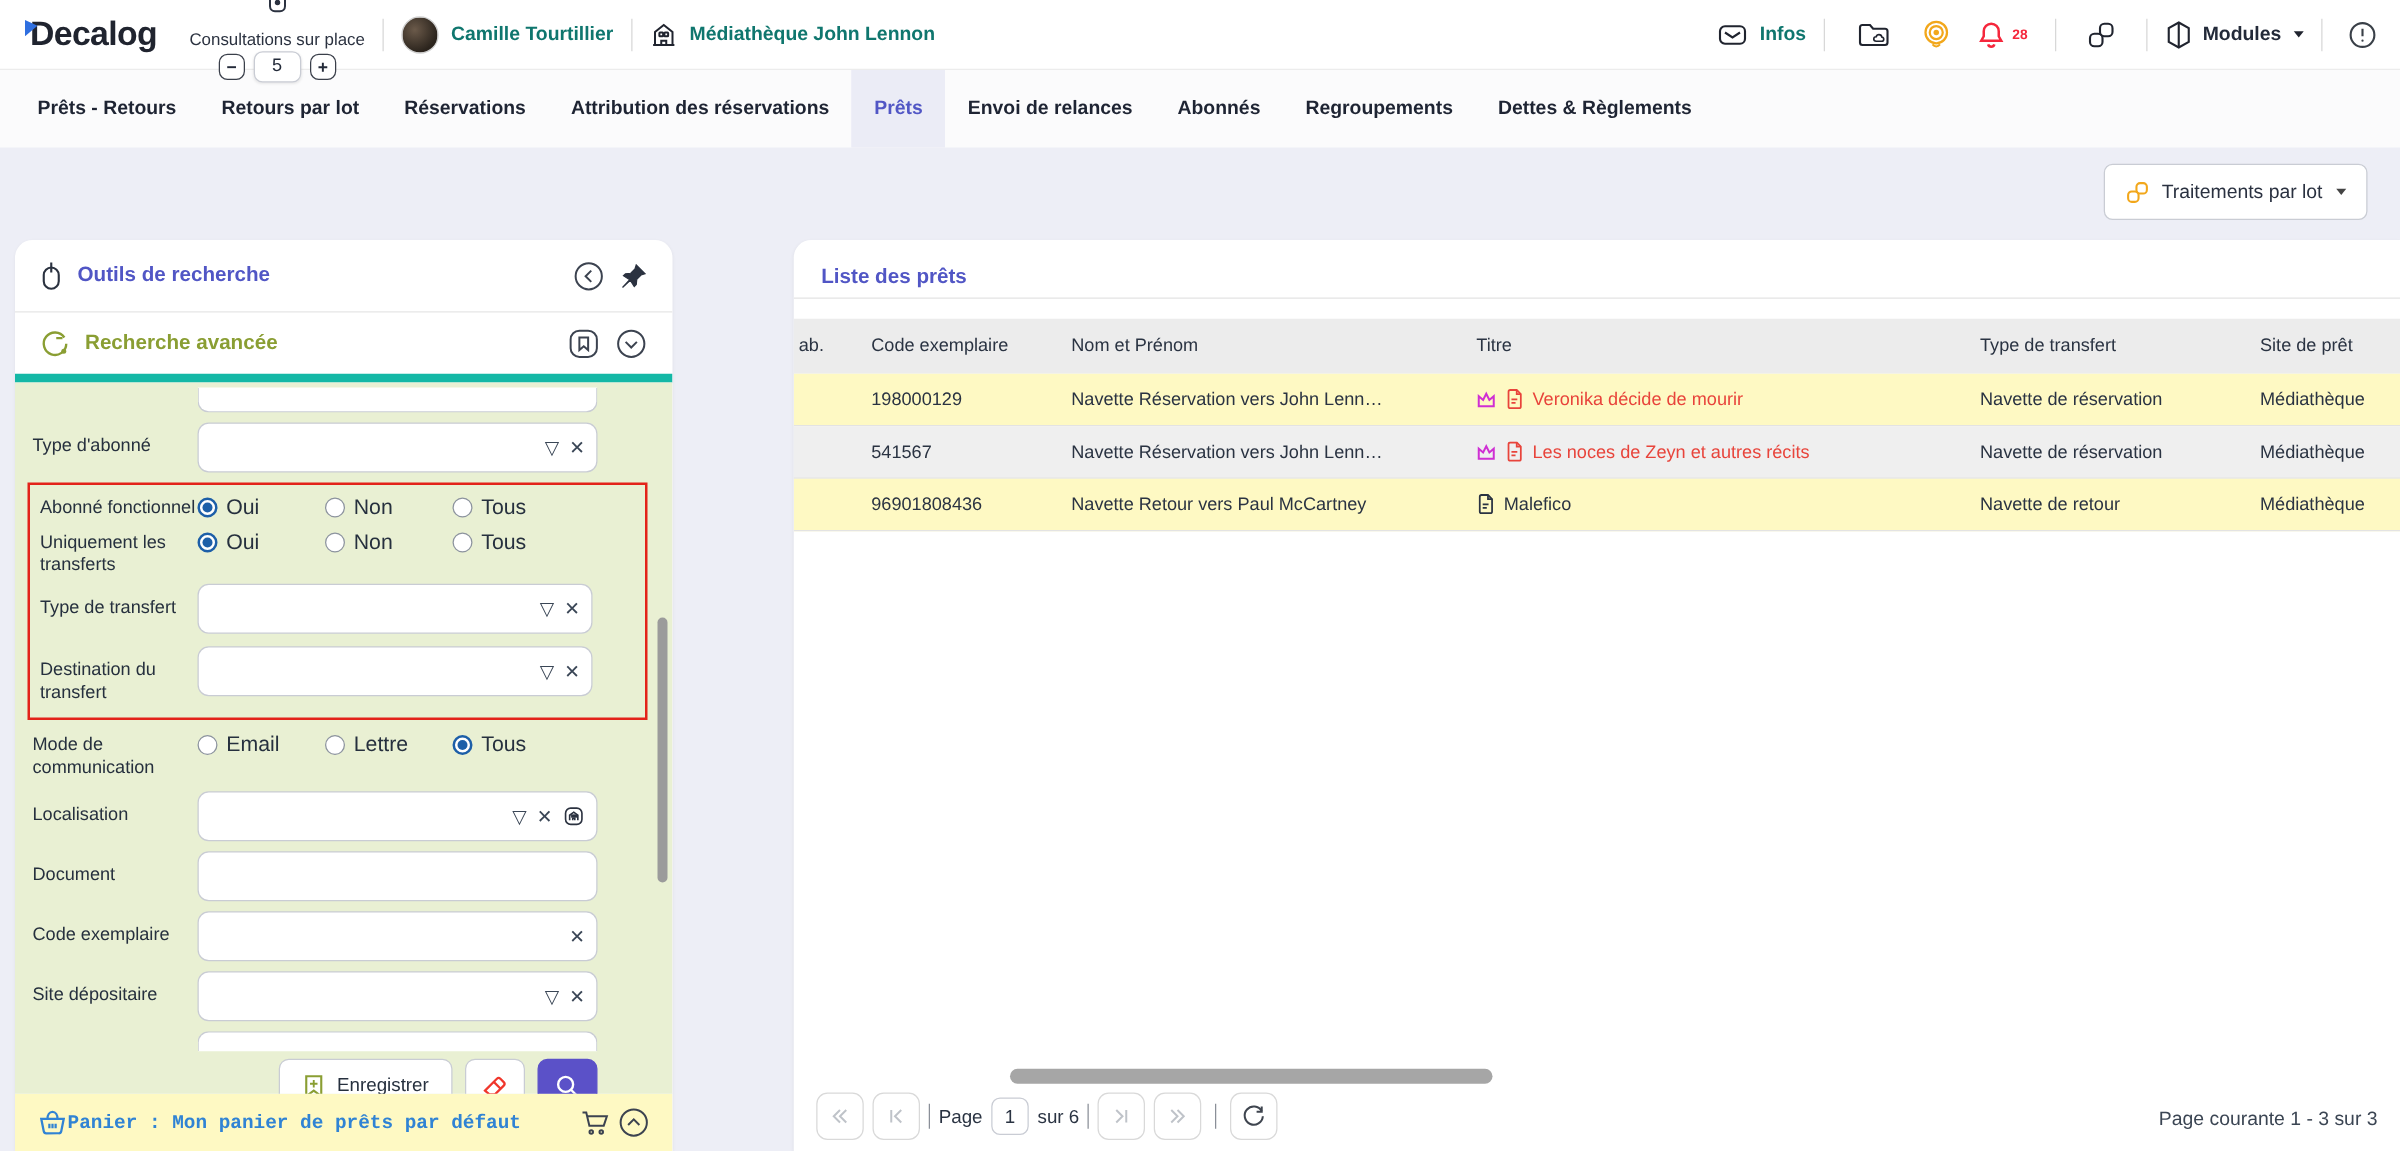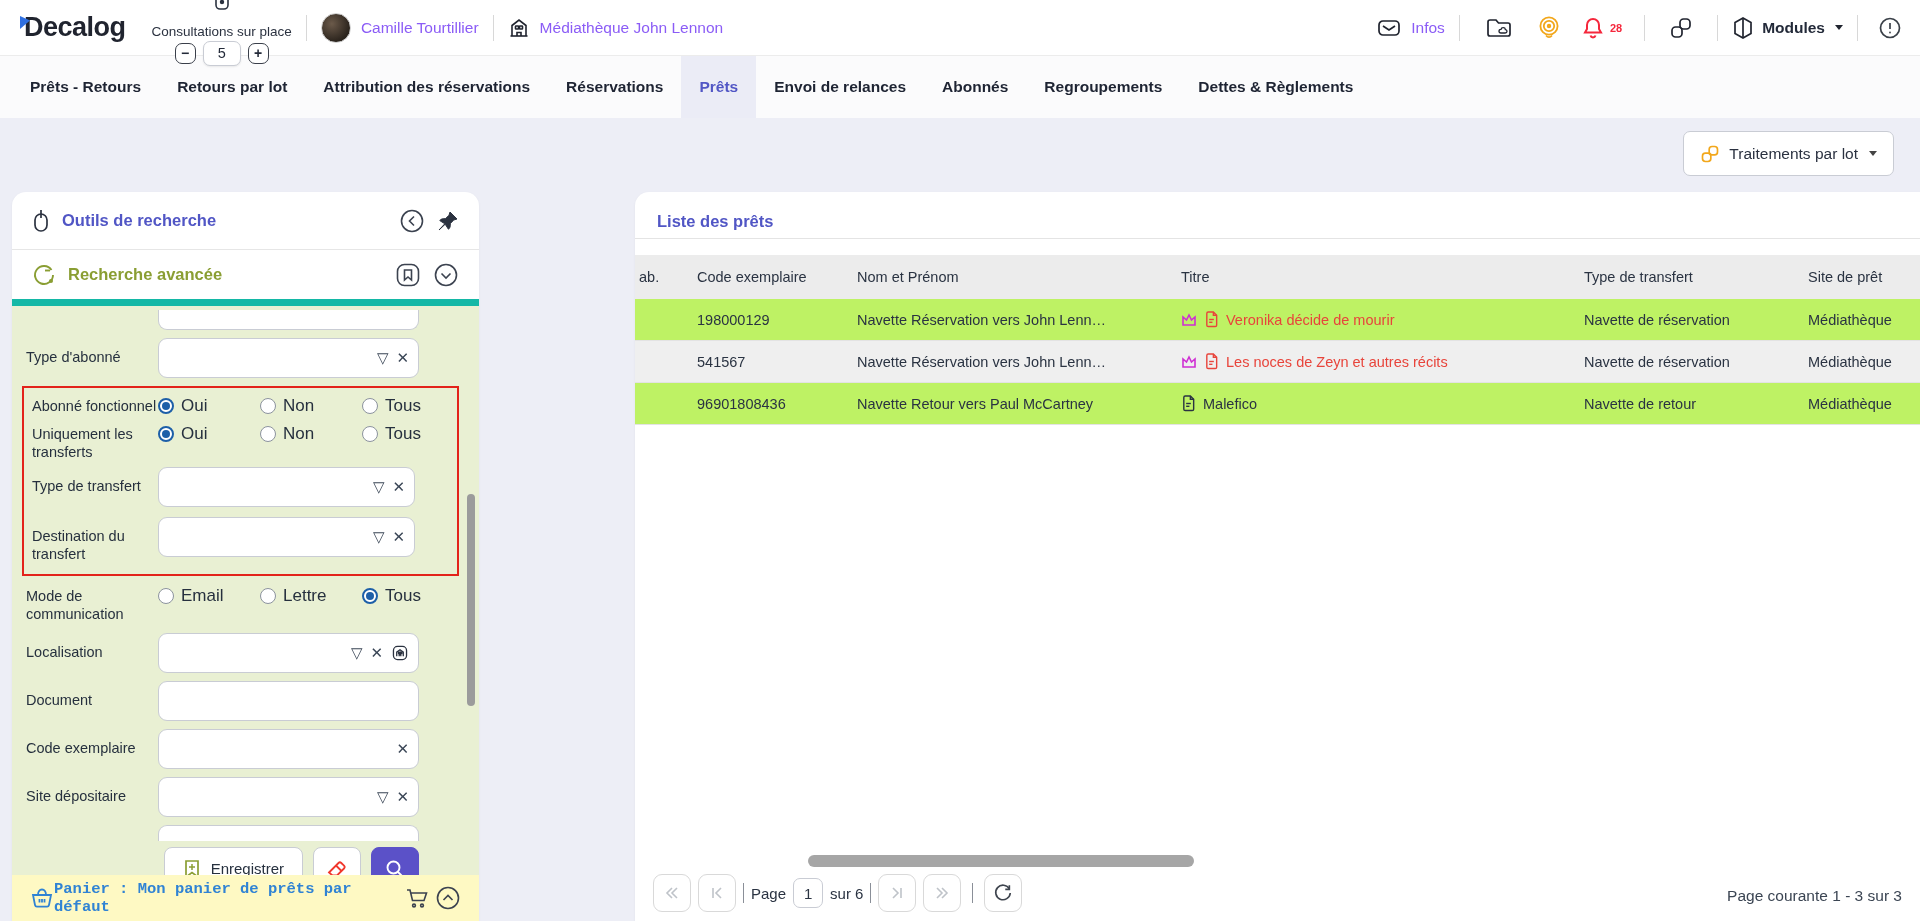--- a/index.html
+++ b/index.html
@@ -16,21 +16,21 @@
   .hdiv { width:1px; height:26px; background:#d8d8d8; margin:0 14px; }
   .consult { display:flex; flex-direction:column; align-items:center; margin-left:26px; }
   .consult .lab { font-size:13.5px; color:#2b3240; }
   .stepper { display:flex; align-items:center; gap:7px; margin-top:2px; }
   .step-btn { width:21px; height:21px; border:1.6px solid #3a3f4a; border-radius:7px; background:#fff;
     display:flex; align-items:center; justify-content:center; font-size:14px; font-weight:700; cursor:pointer; }
   .step-val { width:38px; height:25px; border:1px solid #c9ccd4; border-radius:7px; background:#fff;
     display:flex; align-items:center; justify-content:center; font-size:14.5px; box-shadow:0 1px 2px rgba(0,0,0,.08); }
   .avatar { width:30px; height:30px; border-radius:50%;
     background:radial-gradient(circle at 35% 35%, #6b5a4a, #2b241d 70%); border:1px solid #d0d0d0; }
-  .hname { font-size:15.5px; font-weight:400; color:#8b5cf6; }
+  .hname { font-size:15.5px; font-weight:700; color:#0f766e; }
   .hspacer { flex:1; }
   .icon { display:inline-flex; align-items:center; justify-content:center; }
   .badge-num { color:#f5273c; font-weight:800; font-size:11px; margin-left:2px; }
   .modules { display:flex; align-items:center; gap:8px; font-weight:700; font-size:15.5px; }
   .caret { width:0; height:0; border-left:4px solid transparent; border-right:4px solid transparent;
     border-top:5px solid #20242f; margin-left:2px; }
 
   
   .nav { position:absolute; top:56px; left:0; right:0; height:62px; background:#fbfbfc; display:flex;
     align-items:stretch; padding-left:12px; z-index:4; }
@@ -39,21 +39,21 @@
   .tab.active { background:#ebecf6; color:#5156c5; }
 
   
   .main { position:absolute; top:118px; left:0; right:0; bottom:0; background:#edeef6; }
   .batch-btn { position:absolute; top:13px; right:26px; height:45px; background:#fff;
     border:1px solid #c9ccd4; border-radius:7px; display:flex; align-items:center; gap:9px;
     padding:0 16px; font-size:15.5px; color:#2a3140; cursor:pointer; }
   .batch-btn .caret { border-top-color:#444; }
 
   .card { position:absolute; background:#fff; box-shadow:0 1px 3px rgba(0,0,0,.05); }
-  .left-card { left:12px; top:74px; width:467px; bottom:0; border-radius:14px 14px 0 0;
+  .left-card { left:12px; top:74px; width:526px; bottom:0; border-radius:14px 14px 0 0;
     display:flex; flex-direction:column; overflow:hidden; }
   .right-card { left:635px; top:74px; right:0; bottom:0; border-radius:14px 0 0 0; overflow:hidden; }
 
   
   .panel-head { height:58px; display:flex; align-items:center; gap:12px; padding:0 20px;
     border-bottom:1px solid #e6e6e6; flex:none; }
   .panel-title { font-size:16.5px; font-weight:800; color:#5156c5; flex:1; }
   .section-head { height:56px; display:flex; align-items:center; gap:12px; padding:0 20px;
     border-bottom:7px solid #14b8a6; flex:none; }
   .section-title { font-size:16.5px; font-weight:800; color:#8a9e33; flex:1; }
@@ -91,21 +91,21 @@
 
   .panier { height:46px; background:#fef9c3; display:flex; align-items:center; gap:0; padding:0 18px; flex:none;font-family:Liberation Mono, monospace; }
   .panier-label { font-size:15.5px; font-weight:800; color:#3083d4; flex:1; }
 
   
   .list-title { font-size:16.5px; font-weight:800; color:#5156c5; padding:20px 22px 0 22px; }
   .list-divider { position:absolute; left:0; right:0; top:46px; height:1px; background:#e4e4e4; }
   .thead { position:absolute; left:0; right:0; top:63px; height:44px; background:#ececec; display:flex;
     align-items:center; font-size:14.5px; color:#2a3342; }
   .trow { position:absolute; left:0; right:0; height:42px; display:flex; align-items:center;
-    font-size:14.5px; color:#2a3342; border-bottom:1px solid #e3e3e3; background:#bef264; }
+    font-size:14.5px; color:#2a3342; border-bottom:1px solid #e3e3e3; background:#fef9c3; }
   .trow.alt { background:#efefef; }
   .c0 { width:60px; flex:none; padding-left:4px; overflow:hidden; }
   .c1 { width:162px; flex:none; padding-left:2px; }
   .c2 { width:324px; flex:none; }
   .c3 { width:403px; flex:none; display:flex; align-items:center; gap:7px; overflow:hidden; white-space:nowrap; }
   .c4 { width:224px; flex:none; }
   .c5 { flex:1; overflow:hidden; white-space:nowrap; }
   .red-title { color:#e8443b; }
   .crown { color:#cf2fd3; }
   .doc-red { color:#e8443b; }
@@ -241,22 +241,22 @@
       <circle cx="12" cy="12" r="9.5"></circle>
         <line x1="12" y1="7" x2="12" y2="13"></line>
         <circle cx="12" cy="16.5" r="0.9" fill="#3a4048" stroke="none"></circle>
     </svg>
   </span>
 </div>
 
 <div class="nav">
   <div class="tab">Prêts - Retours</div>
   <div class="tab">Retours par lot</div>
+  <div class="tab">Réservations</div>
   <div class="tab">Attribution des réservations</div>
-  <div class="tab">Réservations</div>
   <div class="tab active">Prêts</div>
   <div class="tab">Envoi de relances</div>
   <div class="tab">Abonnés</div>
   <div class="tab">Regroupements</div>
   <div class="tab">Dettes &amp; Règlements</div>
 </div>
 
 <div class="main">
 
   <div class="batch-btn">

